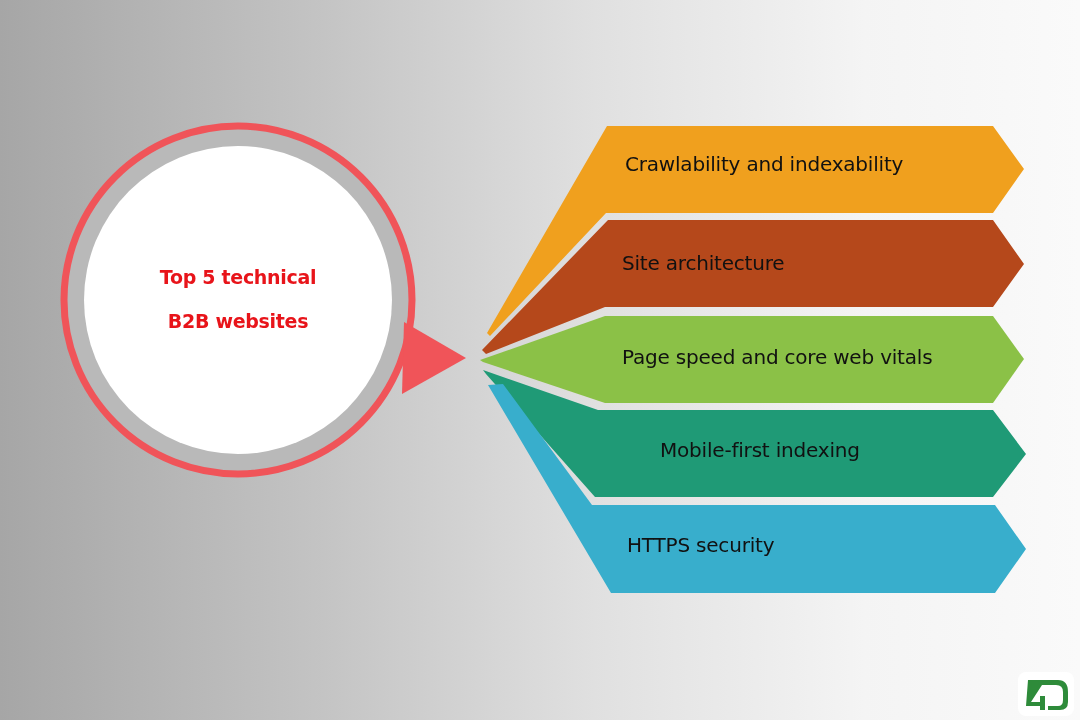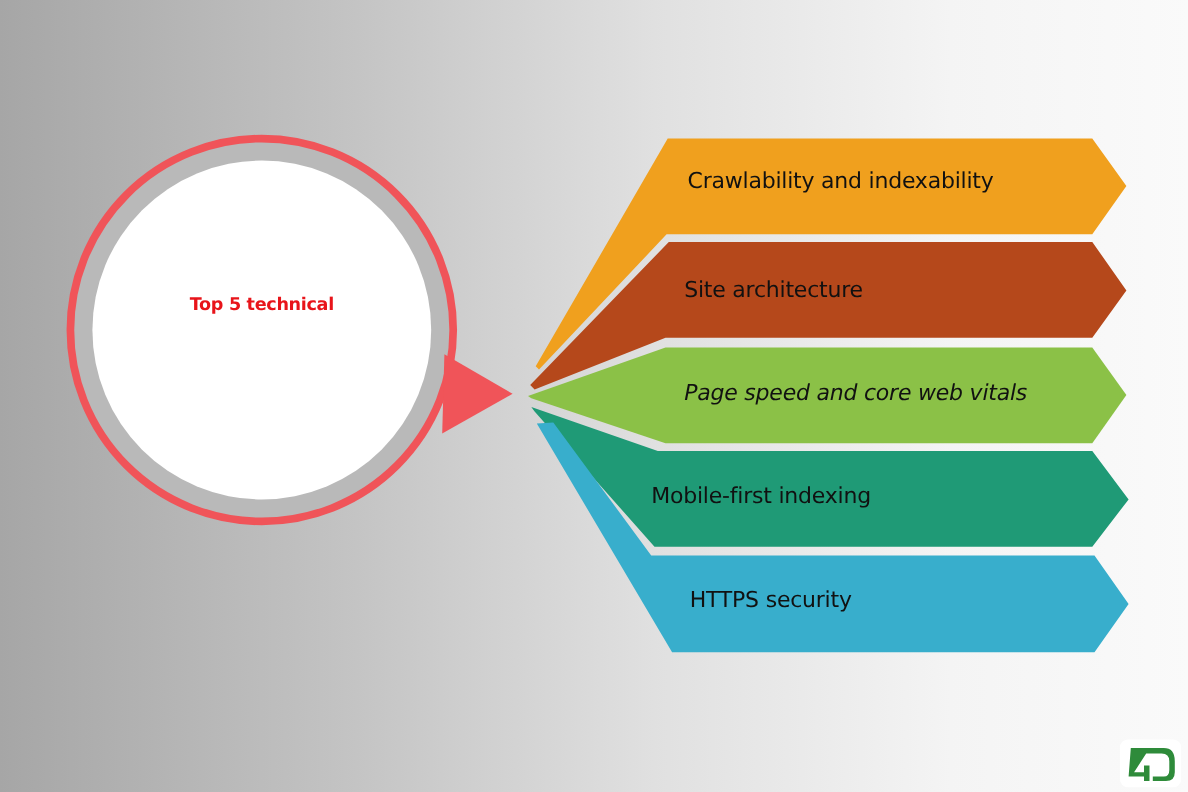--- a/index.html
+++ b/index.html
@@ -5,21 +5,21 @@
   html, body { margin:0; padding:0; }
   body {
     width:1080px; height:720px; overflow:hidden; position:relative;
     background: linear-gradient(90deg, #a6a6a6 0%, #c4c4c4 30%, #e0e0e0 55%, #f4f4f4 80%, #fafafa 100%);
     font-family: "DejaVu Sans", "Liberation Sans", sans-serif;
   }
   .canvas { position:absolute; left:0; top:0; width:1080px; height:720px; }
   .title {
     position:absolute; left:88px; top:255px; width:300px;
     text-align:center; color:#e8141a; font-weight:bold;
-    font-size:16px; line-height:44px; letter-spacing:-0.3px;
+    font-size:19px; line-height:44px; letter-spacing:-0.3px;
   }
   .title div { white-space:nowrap; }
   .label {
     position:absolute; color:#111; font-size:20px; white-space:nowrap;
     letter-spacing:-0.2px;
   }
   .logo { position:absolute; left:1018px; top:672px; width:56px; height:44px; }
 </style>
 </head>
 <body>
@@ -34,25 +34,26 @@
 
   <polygon fill="#f0a01e" points="487,333 607,126 993,126 1024,169 993,213 606,213 490,336"></polygon>
   <polygon fill="#b5481b" points="482,350 608,220 993,220 1024,264 993,307 605,307 486,354"></polygon>
   <polygon fill="#8bc147" points="480,360 605,316 993,316 1024,359 993,403 605,403 483,362"></polygon>
   <polygon fill="#1f9a76" points="483,370 598,410 993,410 1026,454 993,497 595,497 486,374"></polygon>
   <polygon fill="#38aecc" points="488,385 503,384 592,505 995,505 1026,549 995,593 611,593"></polygon>
 </svg>
 
 <div class="title">
   <div>Top 5 technical</div>
+  <div>B2B websites</div>
 </div>
 
 <div class="label" style="left:625px; top:152px;">Crawlability and indexability</div>
 <div class="label" style="left:622px; top:251px;">Site architecture</div>
-<div class="label" style="left:622px; top:345px;font-style:italic;">Page speed and core web vitals</div>
-<div class="label" style="left:592px; top:438px;">Mobile-first indexing</div>
+<div class="label" style="left:622px; top:345px;">Page speed and core web vitals</div>
+<div class="label" style="left:660px; top:438px;">Mobile-first indexing</div>
 <div class="label" style="left:627px; top:533px;text-align:right;">HTTPS security</div>
 
 <svg class="logo" viewBox="0 0 56 44" xmlns="http://www.w3.org/2000/svg">
   <rect x="0" y="0" width="56" height="44" rx="8" fill="#ffffff"></rect>
   <path d="M10 8 L40 8 Q50 8 50 20 L50 30 Q50 38 42 38 L30 38 L30 34 L40 34 Q45 34 45 28 L45 20 Q45 13 38 13 L24 13 L13 30 L22 30 L22 24 L27 24 L27 38 L22 38 L22 34 L8 34 Z" fill="#2e8b3a"></path>
   <rect x="31" y="25" width="6" height="4" fill="#ffffff"></rect>
 </svg>
 
 </body></html>

